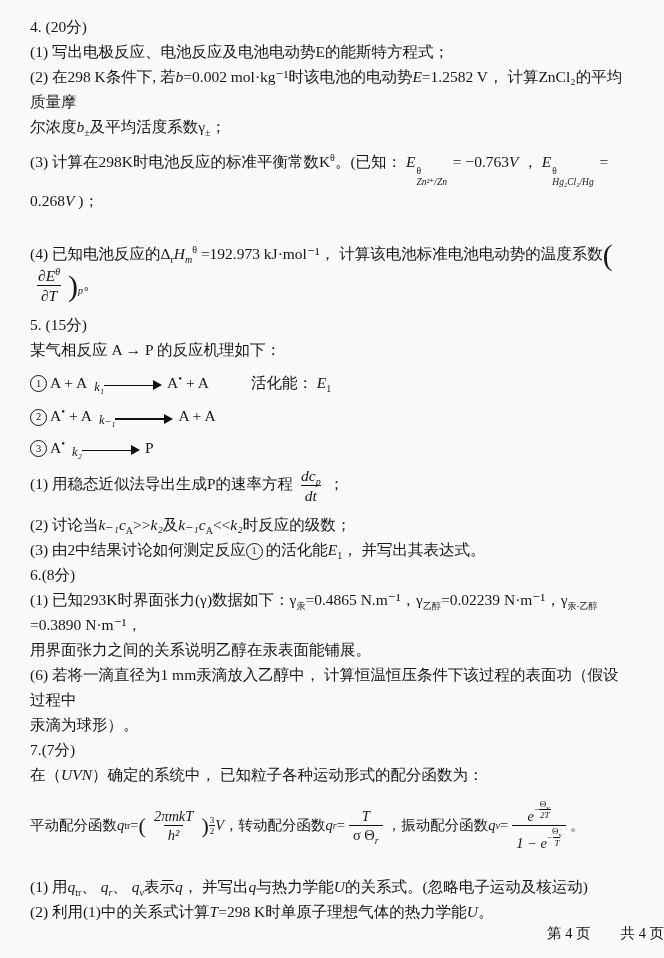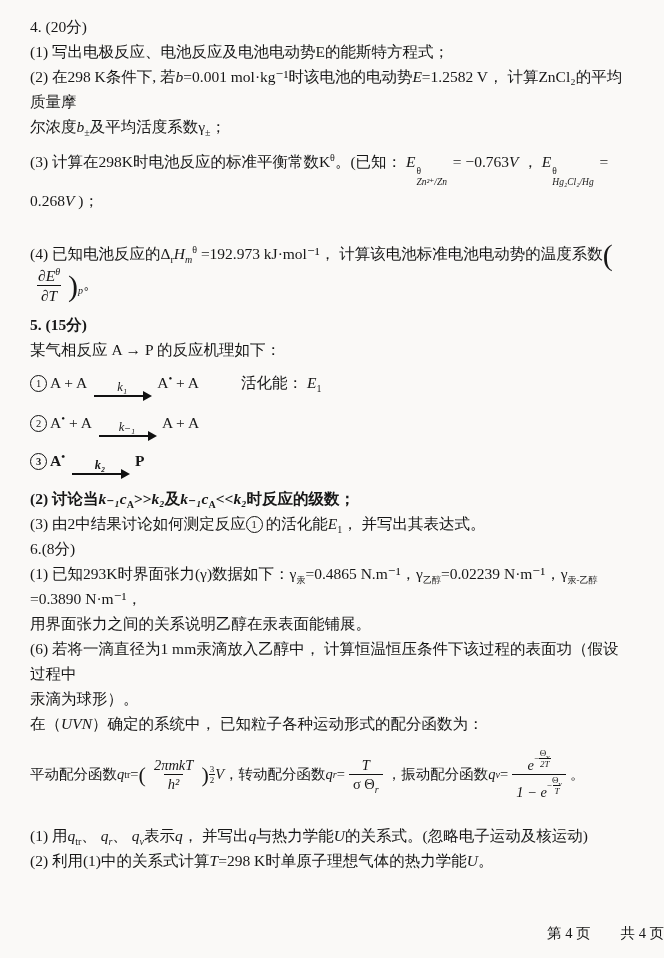--- a/index.html
+++ b/index.html
@@ -25,46 +25,46 @@
   
   .texp{display:inline-flex;flex-direction:column;align-items:center;font-size:9px;line-height:1.15;}
   .texp .td{border-top:1px solid #111;padding:0 1px;}
   sup.exp{display:inline-flex;align-items:center;vertical-align:9px;font-size:9px;line-height:1;}
   sup.exp sub{font-size:7px;}
   
   .circ{display:inline-flex;width:15px;height:15px;border:1.2px solid #111;border-radius:50%;
         align-items:center;justify-content:center;font-size:10.5px;line-height:1;
         margin-right:3px;vertical-align:1px;flex:0 0 auto;}
   
-  .rxn-arrow{display:inline-flex;flex-direction:column;align-items:center;
+  .rxn-arrow{display:inline-flex;flex-direction:row;align-items:center;
              vertical-align:-3px;margin:0 7px;}
   .rxn-arrow .k{font-size:12.5px;line-height:1;margin-bottom:2px;font-style:italic;}
   .shaft{position:relative;width:56px;height:1.5px;background:#111;margin-bottom:5px;}
   .shaft::after{content:"";position:absolute;right:-2px;top:-4.3px;width:0;height:0;
         border-top:5px solid transparent;border-bottom:5px solid transparent;border-left:9px solid #111;}
   .note{margin-left:42px;}
-  .mt6{margin-top:6px;font-weight:bold;}.mt8{margin-top:8px;}.mt10{margin-top:10px;}
+  .mt6{margin-top:6px;}.mt8{margin-top:8px;}.mt10{margin-top:10px;}
   .mt14{margin-top:21px;}.mt16{margin-top:28px;}
   .fline{display:flex;align-items:center;font-size:14.5px;margin-top:12px;white-space:nowrap;}
   .fitem{display:inline-flex;align-items:center;}
   .footer{position:absolute;left:0;right:0;top:924px;display:flex;justify-content:flex-end;gap:30px;
           font-size:14.5px;}
 </style>
 </head>
 <body>
 
 <div class="page">
 
   <section>
     <div class="ln">4. (20分)</div>
 
 
     <div class="ln">(1) 写出电极反应、电池反应及电池电动势E的能斯特方程式；</div>
 
-    <div class="ln"><span>(2) 在298 K条件下, 若</span><span class="i">b</span><span>=0.001 mol·kg⁻¹时该电池的电动势</span><span class="i">E</span><span>=1.2582 V， 计算ZnCl₂的平均质量摩</span></div>
+    <div class="ln"><span>(2) 在298 K条件下, 若</span><span class="i">b</span><span>=0.002 mol·kg⁻¹时该电池的电动势</span><span class="i">E</span><span>=1.2582 V， 计算ZnCl₂的平均质量摩</span></div>
 
     <div class="ln"><span>尔浓度</span><span class="i">b</span><sub>±</sub><span>及平均活度系数γ</span><sub>±</sub><span>；</span></div>
 
     <div class="ln mt10"><span>(3) 计算在298K时电池反应的标准平衡常数K</span><sup>θ</sup><span>。(已知： </span><span class="i">E</span><span class="supsub">
           <span>θ</span>
           <span class="i">Zn²⁺/Zn</span>
         </span><span> = −0.763</span><span class="i">V</span><span> ， </span><span class="i">E</span><span class="supsub">
           <span>θ</span>
           <span class="i">Hg₂Cl₂/Hg</span>
         </span><span> = 0.268</span><span class="i">V</span><span> )；</span></div>
@@ -87,37 +87,42 @@
     <div class="ln mt8"><span class="circ">2</span><span>A</span><sup class="dot">•</sup><span> + A</span><span class="rxn-arrow">
           <span class="k">k₋₁</span>
           <span class="shaft"></span>
         </span><span>A + A</span></div>
 
     <div class="ln mt6"><span class="circ">3</span><span>A</span><sup class="dot">•</sup><span class="rxn-arrow">
           <span class="k">k₂</span>
           <span class="shaft"></span>
         </span><span>P</span></div>
 
+    <div class="ln mt6"><span>(1) 用稳态近似法导出生成P的速率方程</span><span class="frac">
+          <span class="num i"><span>dc</span><sub>p</sub></span>
+          <span class="den i">dt</span>
+        </span><span>；</span></div>
 
     <div class="ln mt6"><span>(2) 讨论当</span><span class="i">k₋₁</span><span class="i">c</span><sub>A</sub><span>&gt;&gt;</span><span class="i">k₂</span><span>及</span><span class="i">k₋₁</span><span class="i">c</span><sub>A</sub><span>&lt;&lt;</span><span class="i">k₂</span><span>时反应的级数；</span></div>
 
     <div class="ln"><span>(3) 由2中结果讨论如何测定反应</span><span class="circ">1</span><span>的活化能</span><span class="i">E</span><sub>1</sub><span>， 并写出其表达式。</span></div>
   </section>
 
   <section>
     <div class="ln">6.(8分)</div>
 
     <div class="ln"><span>(1) 已知293K时界面张力(γ)数据如下：γ</span><sub class="cjk">汞</sub><span>=0.4865 N.m⁻¹，γ</span><sub class="cjk">乙醇</sub><span>=0.02239 N·m⁻¹，γ</span><sub class="cjk">汞-乙醇</sub><span>=0.3890 N·m⁻¹，</span></div>
 
     <div class="ln">用界面张力之间的关系说明乙醇在汞表面能铺展。</div>
     <div class="ln">(6) 若将一滴直径为1 mm汞滴放入乙醇中， 计算恒温恒压条件下该过程的表面功（假设过程中</div>
     <div class="ln">汞滴为球形）。</div>
   </section>
 
   <section>
+    <div class="ln">7.(7分)</div>
 
     <div class="ln"><span>在（</span><span class="i">UVN</span><span>）确定的系统中， 已知粒子各种运动形式的配分函数为：</span></div>
 
     <div class="fline">
       <span class="fitem">
           <span>平动配分函数</span>
           <span class="i">q</span>
           <sub>tr</sub>
           <span> = </span>
           <span class="mp">(</span>

